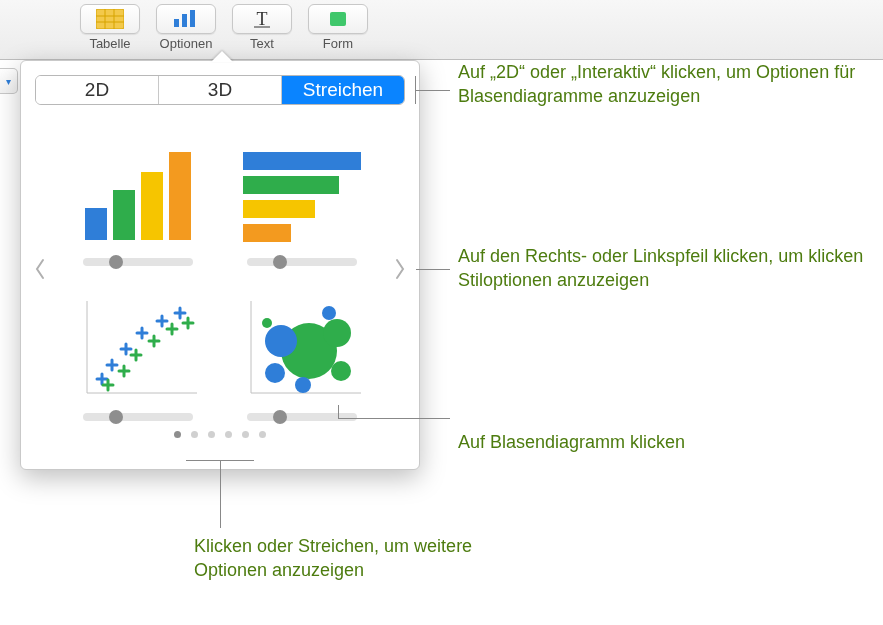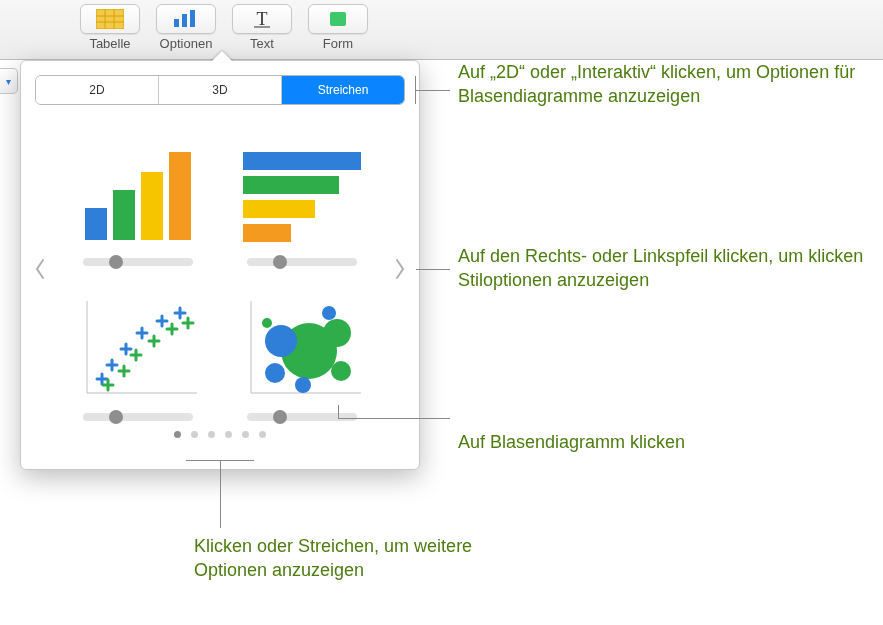--- a/index.html
+++ b/index.html
@@ -76,21 +76,21 @@
       border: 1px solid #b8b8b8;
       border-radius: 6px;
       overflow: hidden;
       height: 30px;
     }
     .seg > div {
       flex: 1;
       display: flex;
       align-items: center;
       justify-content: center;
-      font-size: 12px;
+      font-size: 19px;
       color: #333;
       background: #fff;
       border-right: 1px solid #c8c8c8;
     }
     .seg > div:last-child { border-right: none; }
     .seg > .sel {
       background: #0a84ff;
       color: #fff;
       font-weight: 500;
     }

